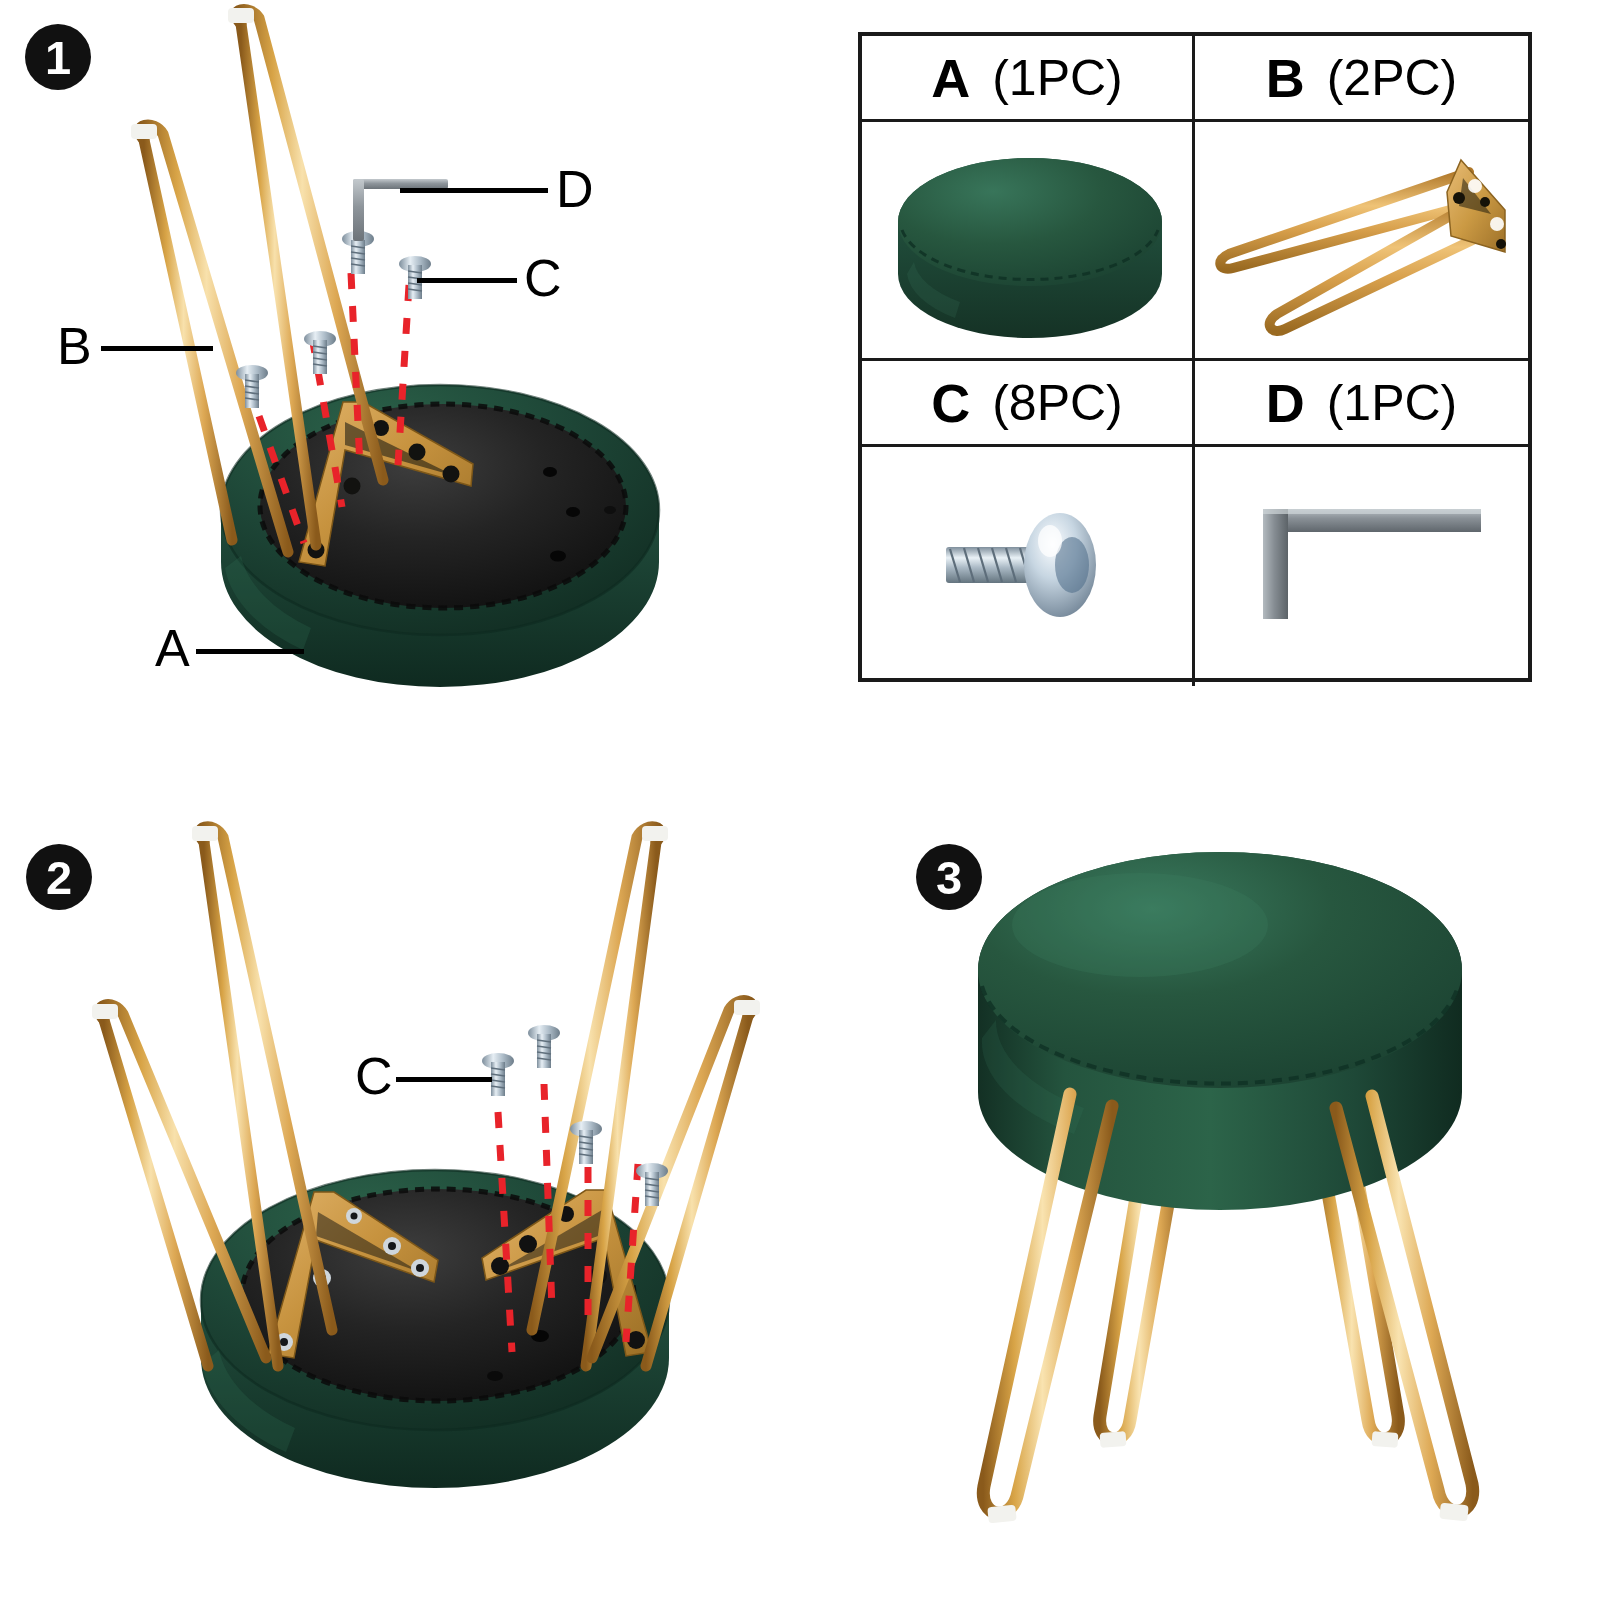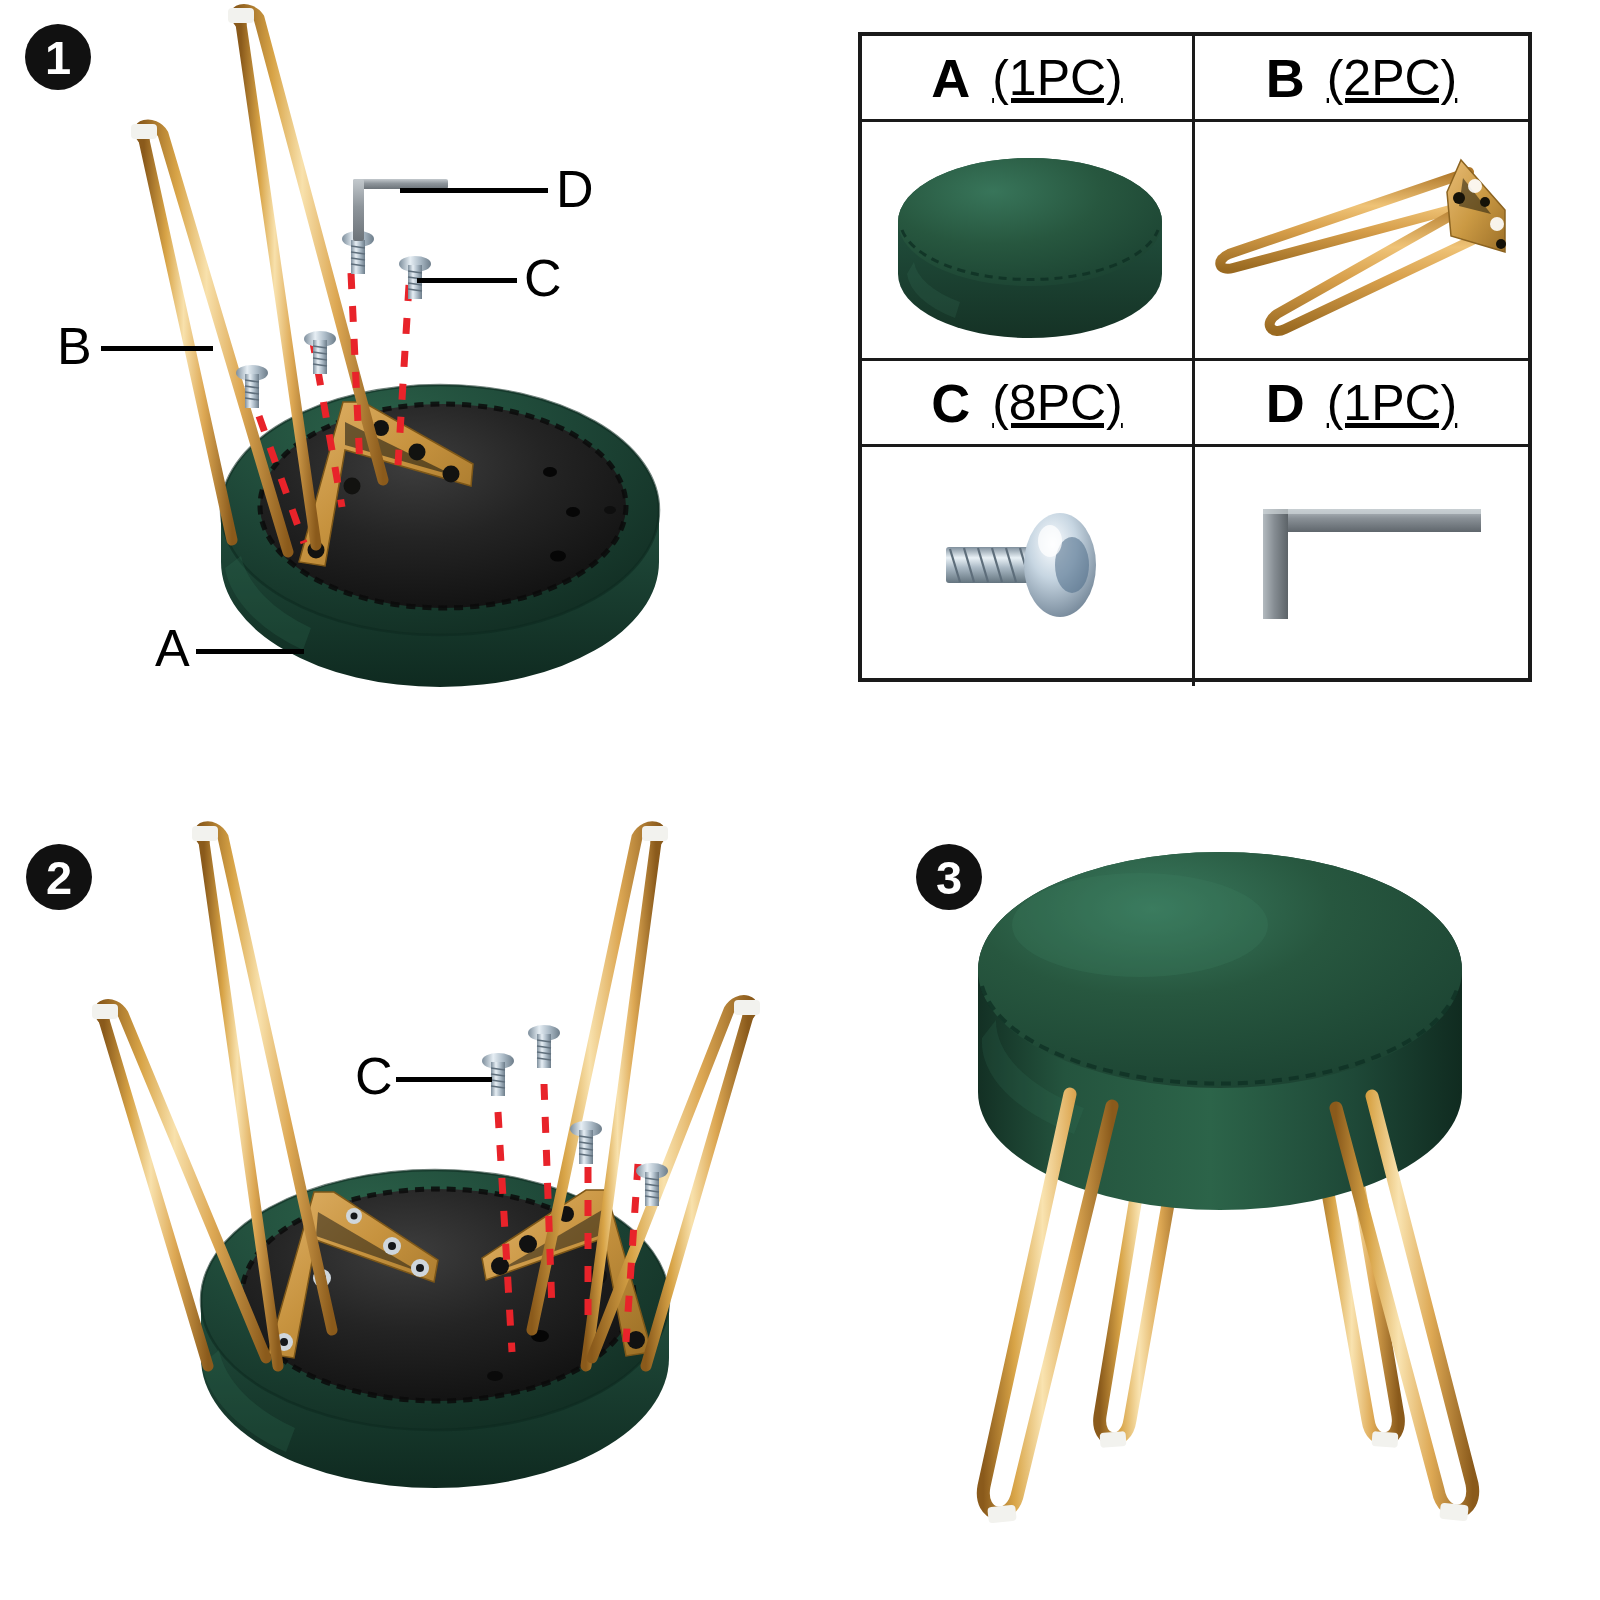--- a/index.html
+++ b/index.html
@@ -24,21 +24,21 @@
      border:4px solid #1a1a1a;box-sizing:border-box;display:grid;
      grid-template-columns:1fr 1fr;grid-template-rows:86px 239px 86px 239px;background:#fff;}
   .pt-head{border-right:3px solid #1a1a1a;border-bottom:3px solid #1a1a1a;
      display:flex;align-items:center;justify-content:center;gap:22px;}
   .pt-head.r{border-right:none;}
   .pt-cell{border-right:3px solid #1a1a1a;border-bottom:3px solid #1a1a1a;
      position:relative;overflow:hidden;}
   .pt-cell.r{border-right:none;}
   .pt-row4 .pt-cell,.pt-row4{border-bottom:none;}
   .pt-letter{font-size:54px;font-weight:700;font-family:"Liberation Sans",sans-serif;}
-  .pt-qty{font-size:50px;font-weight:400;font-family:"Liberation Sans",sans-serif;text-decoration:underline;}
+  .pt-qty{font-size:50px;font-weight:400;font-family:"Liberation Sans",sans-serif;}
 
   svg{display:block;overflow:visible;}
 </style>
 </head>
 <body>
 
 <div class="panel" style="left:0;top:0;width:840px;height:790px;">
 
   <div class="step-badge" style="left:25px;top:24px;width:66px;height:66px;font-size:47px;">1</div>
 

